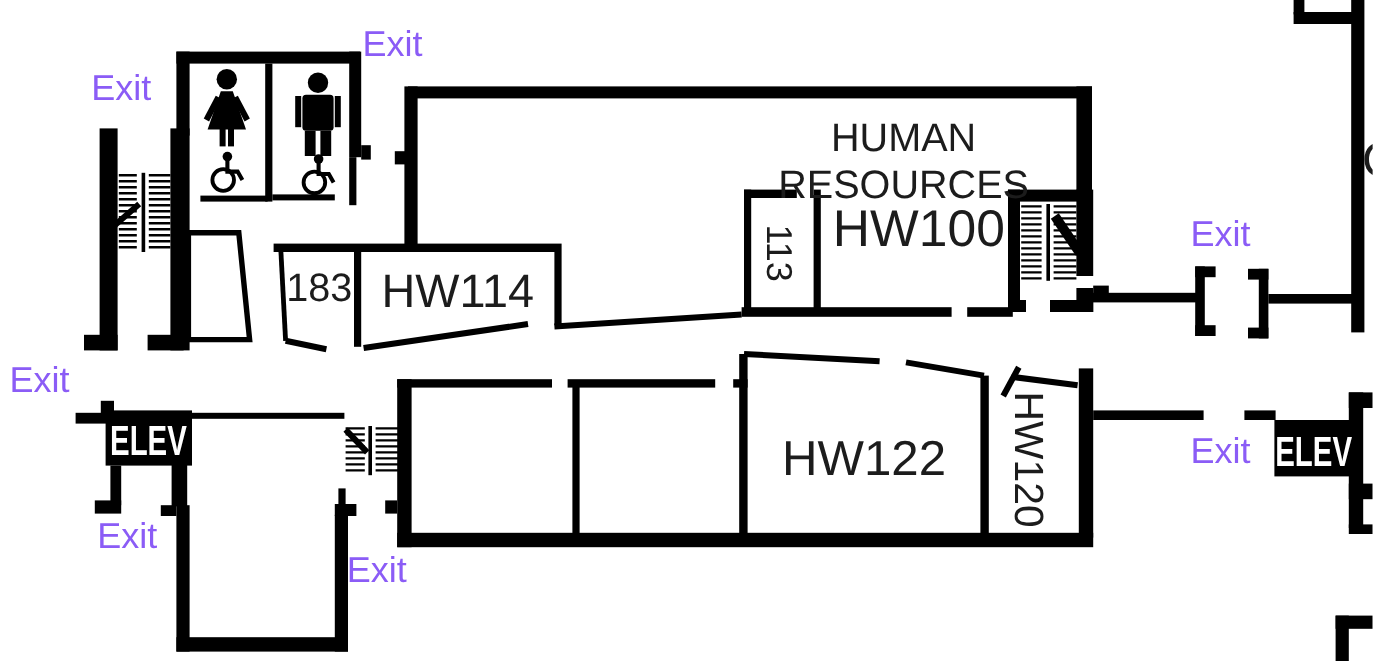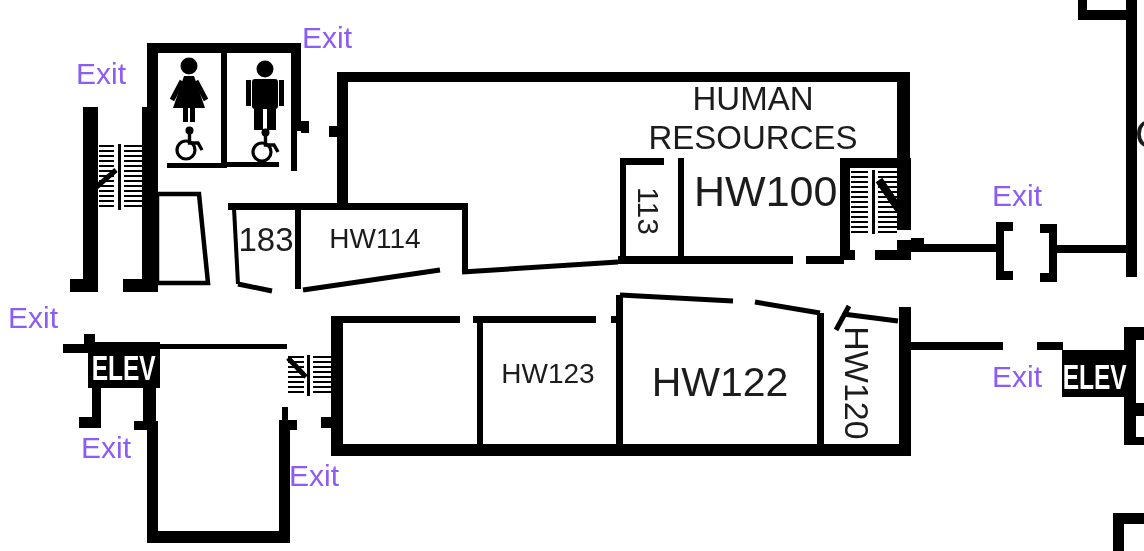--- a/index.html
+++ b/index.html
@@ -7,21 +7,21 @@
     position:relative; width:1144px; height:551px;
     background:#ffffff; overflow:hidden;
     font-family:"Liberation Sans", sans-serif;
   }
   svg.geom { position:absolute; left:0; top:0; }
   .lbl { position:absolute; color:#1c1c1c; white-space:nowrap; line-height:1.05; }
   .center { text-align:center; }
   .exit { position:absolute; color:#8b5cf6; font-size:30px; white-space:nowrap; }
   .dept { font-size:33px; line-height:1.18; }
   .room-lg { font-size:43px; }
-  .room-md { font-size:28px; }
+  .room-md { font-size:39px;text-align:right; }
   .room-sm { font-size:33px; }
   .vrot { transform:rotate(90deg); }
   .elev-box {
     position:absolute; background:#000; color:#fff;
     display:flex; align-items:flex-end; justify-content:center; overflow:hidden;
   }
   .elev-box span { font-weight:700; font-size:35px; transform:scaleX(0.70); display:inline-block; letter-spacing:0px; }
   .partial-letter { position:absolute; font-size:40px; color:#1c1c1c; }
 </style>
 </head>
@@ -222,32 +222,31 @@
   </svg>
 
   <div class="exit" style="left:76px; top:57px;">Exit</div>
   <div class="exit" style="left:302px; top:21px;">Exit</div>
   <div class="exit" style="left:992px; top:179px;">Exit</div>
   <div class="exit" style="left:8px; top:301px;">Exit</div>
   <div class="exit" style="left:81px; top:431px;">Exit</div>
   <div class="exit" style="left:289px; top:459px;">Exit</div>
   <div class="exit" style="left:992px; top:360px;">Exit</div>
 
-  <div class="lbl dept center" style="left:628px; top:80px; width:250px; white-space:normal;">HUMAN RESOURCES</div>
+  <div class="lbl dept center" style="left:628px; top:96px; width:250px; white-space:normal;">HUMAN RESOURCES</div>
 
   <div class="lbl room-lg center" style="left:694px; top:169px; width:140px;">HW100</div>
 
   <div class="lbl center vrot" style="left:604px; top:196px; width:90px; height:30px; font-size:30px;">113</div>
 
   <div class="lbl room-sm center" style="left:236px; top:223px; width:60px;">183</div>
 
   <div class="lbl room-md center" style="left:305px; top:224px; width:140px;">HW114</div>
 
 
-  <div class="lbl room-md center" style="left:478px; top:359px; width:140px;">HW123</div>
 
   <div class="lbl center" style="left:650px; top:361px; width:140px; font-size:41px;">HW122</div>
 
   <div class="lbl center vrot" style="left:792px; top:366px; width:130px; height:34px; font-size:34px;">HW120</div>
 
   <div class="elev-box" style="left:88px; top:342px; width:72px; height:46px;">
     <span>ELEV</span>
   </div>
 
   <div class="elev-box" style="left:1062px; top:350px; width:65px; height:47px;">

